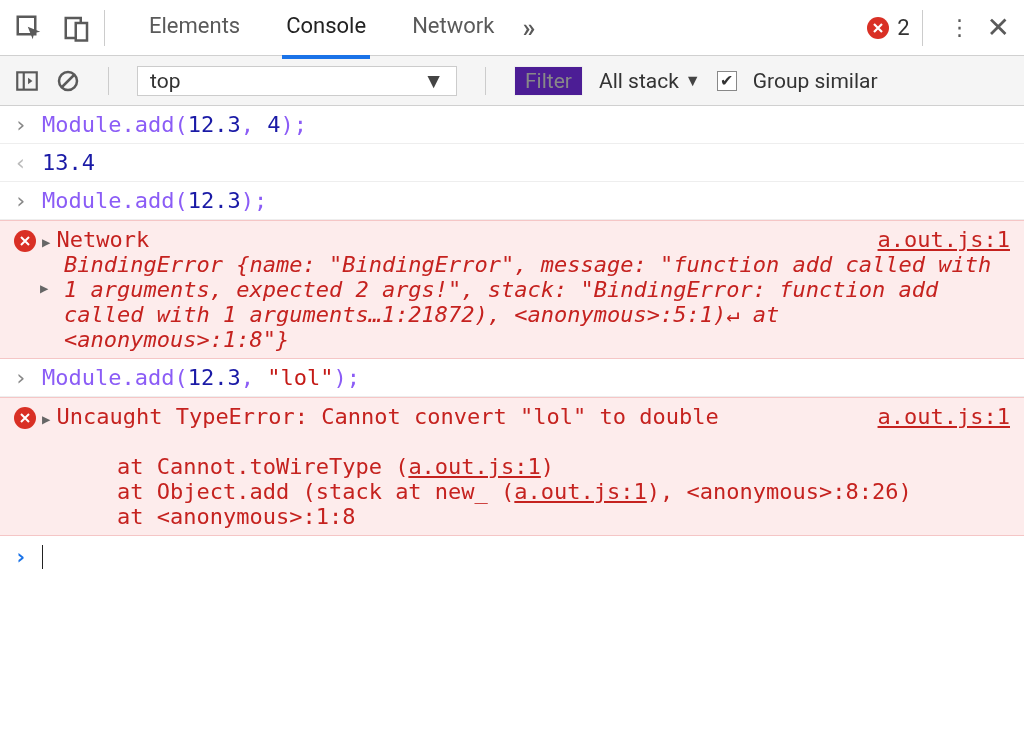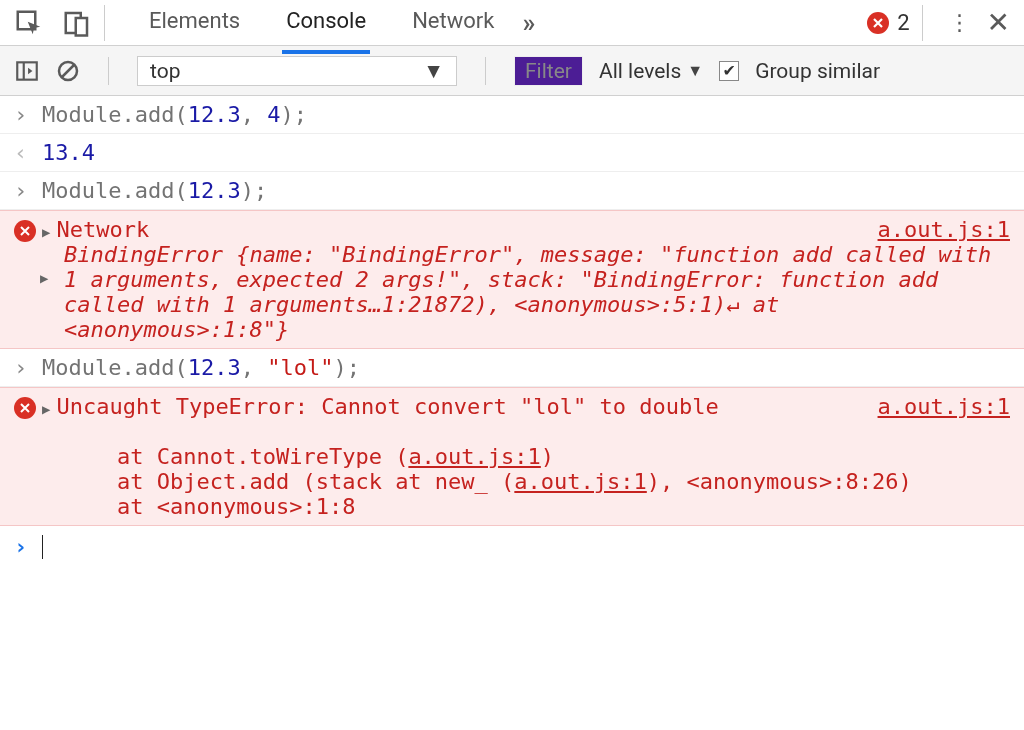--- a/index.html
+++ b/index.html
@@ -12,21 +12,21 @@
     height: 730px;
     overflow: hidden;
     color: #333;
   }
   .mono { font-family: Menlo, Consolas, monospace; }
 
   
   .tabbar {
     display: flex;
     align-items: center;
-    height: 46px;
+    height: 56px;
     border-bottom: 1px solid #d0d0d0;
     padding: 0 14px;
   }
   .ic { display: inline-flex; align-items: center; justify-content: center; }
   .divider { width: 1px; height: 36px; background: #ccc; margin: 0 12px; }
   .tabs { display: flex; gap: 38px; margin-left: 28px; }
   .tab {
     color: #5a5a5a;
     height: 62px;
     display: flex;
@@ -74,21 +74,21 @@
   .row {
     display: flex;
     align-items: flex-start;
     padding: 6px 14px 6px 14px;
     border-bottom: 1px solid #eee;
     font-size: 22px;
   }
   .prompt { width: 28px; flex: 0 0 28px; color:#888; }
   .prompt.blue { color:#1a73e8; font-weight:600; }
   .row .content { flex:1; }
-  .kw  { color:#737373; } 
+  .kw  { color:#8b5cf6; } 
   .num { color:#1a1aa6; }
   .str { color:#c41a16; }
   .retnum { color:#1a1aa6; }
 
   .err {
     background:#fdecec;
     border-top:1px solid #f5c6c6;
     border-bottom:1px solid #f5c6c6;
   }
   .err .prompt { color:#d93025; }
@@ -167,21 +167,21 @@
     </svg>
   </span>
   <span class="divider" style="height:28px"></span>
   <div class="ctxsel">
     <span>top</span>
     <span style="color:#444;">▼</span>
   </div>
   <span class="divider" style="height:28px"></span>
   <div class="filterbox">Filter</div>
   <div class="levels">
-    <span>All levels</span>
+    <span>All stack</span>
     <span style="color:#444;font-size:16px;">▼</span>
   </div>
   <span class="chk">✔</span>
   <span>Group similar</span>
 </div>
 
 <div>
 
   <div class="row mono">
     <span class="prompt">›</span>

